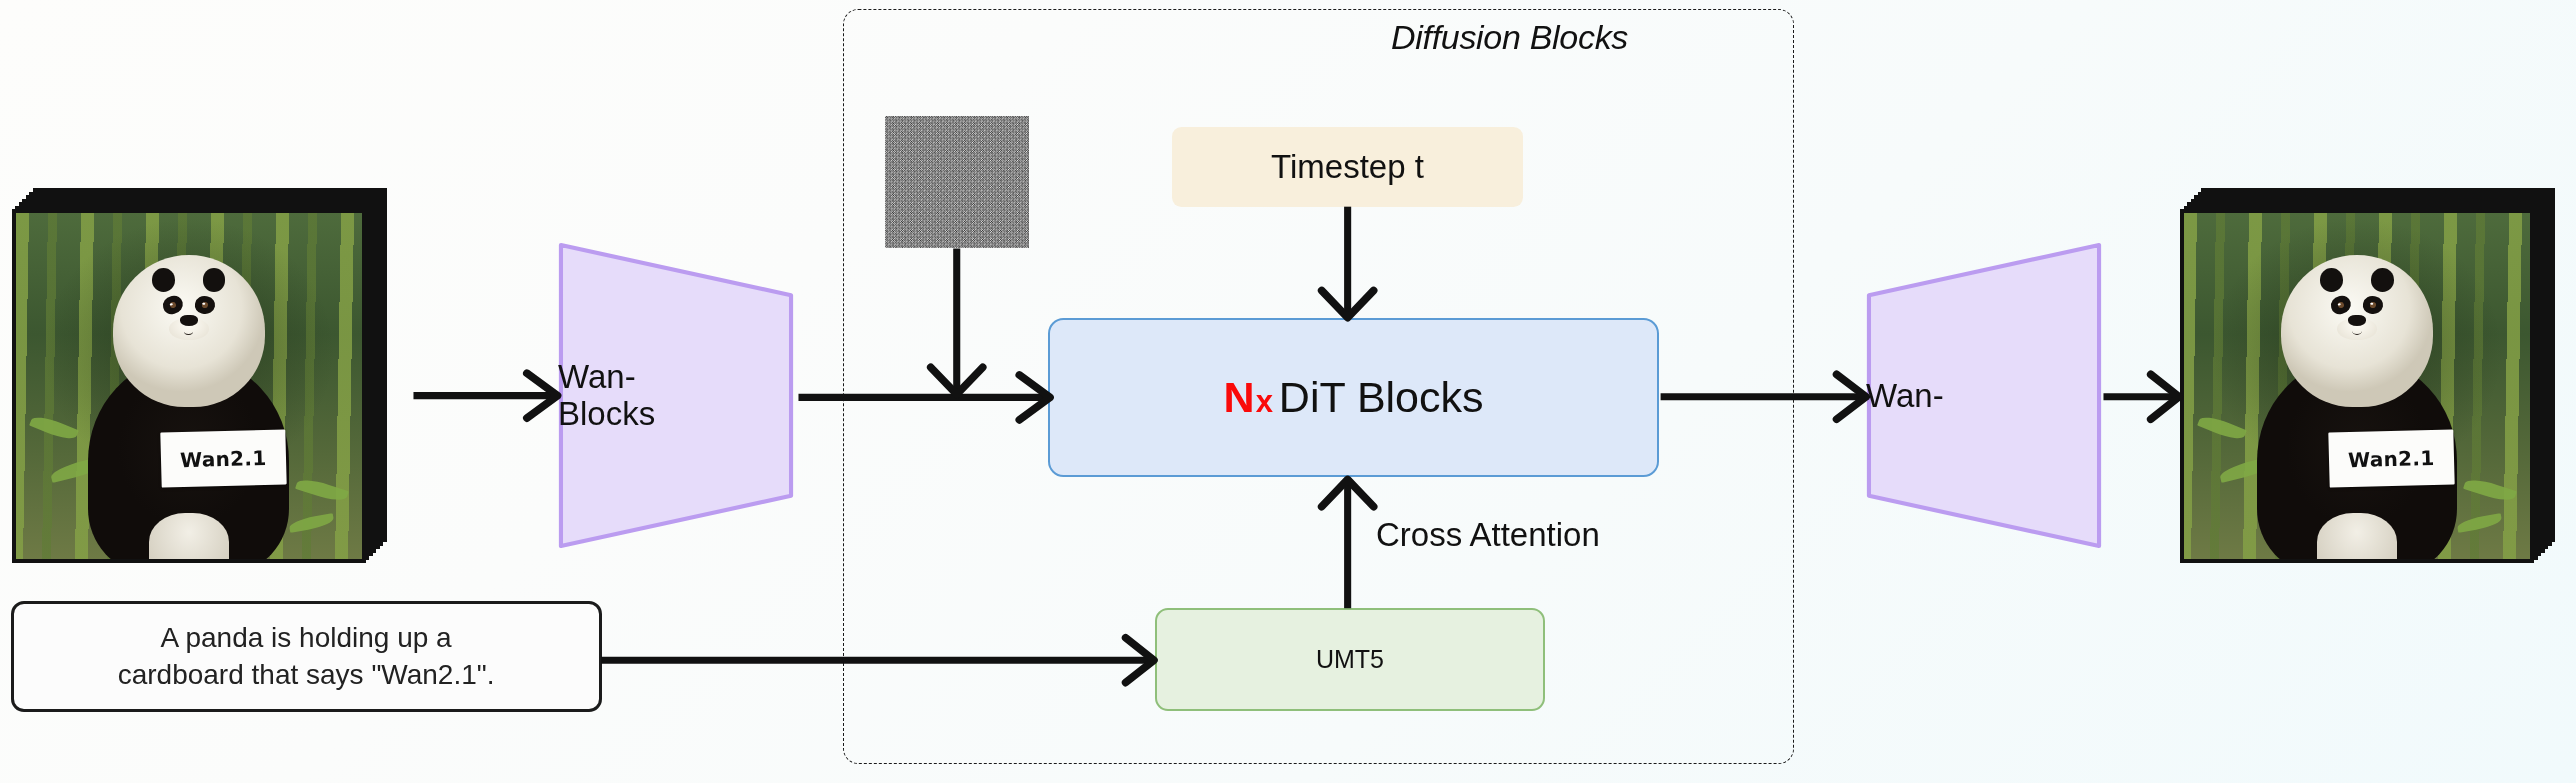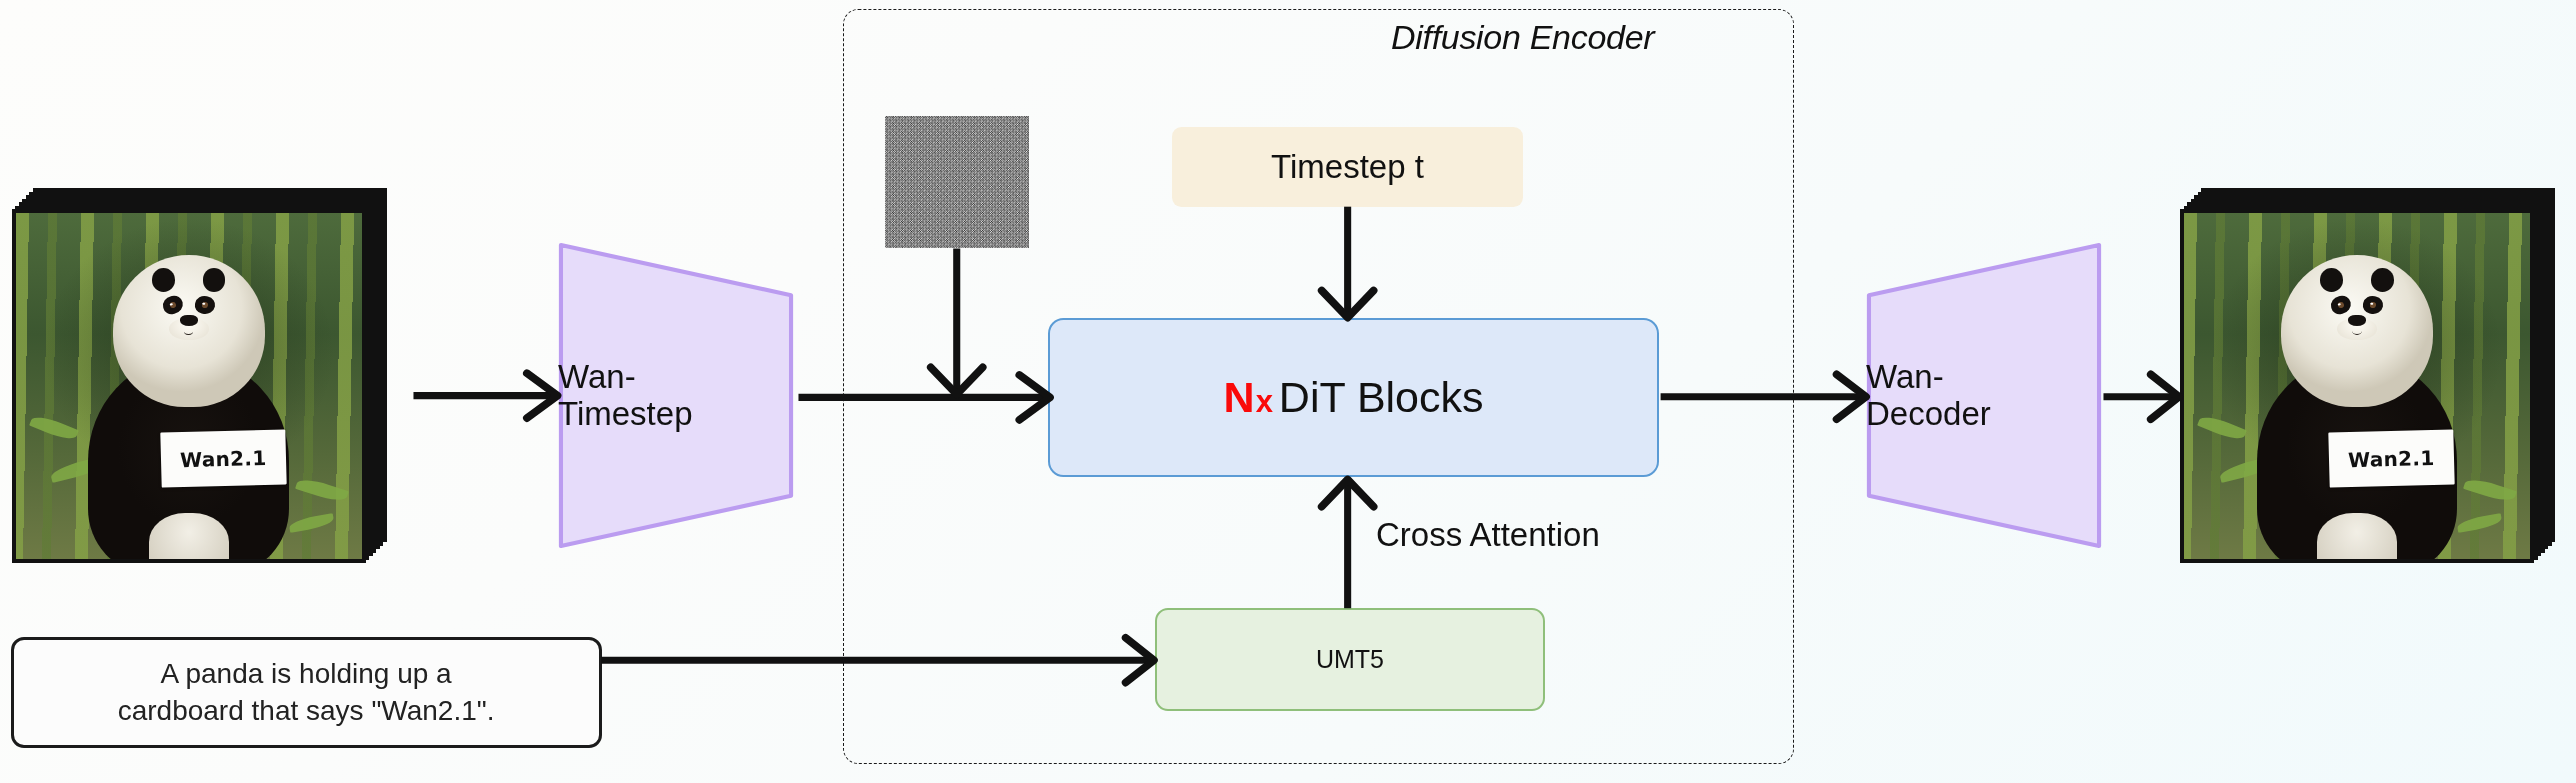--- a/index.html
+++ b/index.html
@@ -113,21 +113,21 @@
   #dit-box{left:1048px;top:318px;width:611px;height:159px;
     background:#dde8f9;border:2.4px solid #5b9bd5;border-radius:15.4px;}
   #dit-box .t{font-size:43px;color:#111;white-space:nowrap;}
   #dit-box .n{color:#fa0a0a;font-weight:700;}
   #dit-box .xx{color:#fa0a0a;font-size:31px;font-weight:700;padding:0 5.9px 0 1.2px;}
   #umt5-box{left:1155px;top:608px;width:390px;height:103px;
     background:#e6f1e0;border:2.4px solid #8fbf7a;border-radius:13px;}
   #umt5-box .t{font-size:25px;color:#111;}
   #prompt-box{left:10.6px;top:601px;width:591px;height:111px;
     background:#fcfcfc;border:3px solid #1b1b1b;border-radius:13px;
-    flex-direction:column;margin-top:36px;}
+    flex-direction:column;}
   #prompt-box .t{font-size:28px;color:#222;line-height:1.32;text-align:center;}
 
   
   #cross-attn-label{left:1376px;top:516px;font-size:33px;color:#111;white-space:nowrap;}
 
   
   #noise-patch{left:885px;top:116px;width:144px;height:132px;
     background-color:#8d8d8d;
     background-image:
       repeating-conic-gradient(#5a5a5a 0% 25%, #c6c6c6 0% 50%),
@@ -142,21 +142,21 @@
 
   
   #arrows{position:absolute;left:0;top:0;width:2576px;height:783px;pointer-events:none;}
 </style>
 </head>
 <body>
 
 <div id="stage">
 
   <div class="abs dashdot" id="diffusion-box"></div>
-  <div class="abs" id="diffusion-title">Diffusion Encoder</div>
+  <div class="abs" id="diffusion-title">Diffusion Blocks</div>
 
   <div class="abs framestack" id="input-stack" style="left:11.8px;top:188px;">
     <div class="frame" style="left:21px;top:0px;"></div>
     <div class="frame" style="left:17.7px;top:3.5px;"></div>
     <div class="frame" style="left:14px;top:7px;"></div>
     <div class="frame" style="left:10.6px;top:10.6px;"></div>
     <div class="frame" style="left:7px;top:14px;"></div>
     <div class="frame" style="left:3.5px;top:17.7px;"></div>
     <div class="frame" style="left:0px;top:21px;">
       <div class="pandaimg">
@@ -230,31 +230,30 @@
       </div>
     </div>
   </div>
 
   <div class="trap" style="left:558px;top:242px;width:236px;height:307px;">
     <svg width="236" height="307" viewBox="0 0 400 520">
       <polygon points="5,5 395,90 395,430 5,515" fill="#e6dcfa" stroke="#bb9cf0" stroke-width="7" stroke-linejoin="round"></polygon>
     </svg>
     <div class="lbl">
       <div>Wan-</div>
-      <div>Timestep</div>
+      <div>Blocks</div>
     </div>
   </div>
 
   <div class="trap" style="left:1866px;top:242px;width:236px;height:307px;">
     <svg width="236" height="307" viewBox="0 0 400 520">
       <polygon points="5,90 395,5 395,515 5,430" fill="#e6dcfa" stroke="#bb9cf0" stroke-width="7" stroke-linejoin="round"></polygon>
     </svg>
     <div class="lbl">
       <div>Wan-</div>
-      <div>Decoder</div>
     </div>
   </div>
 
   <div class="abs" id="noise-patch"></div>
 
   <div class="rbox" id="timestep-box">
     <span class="t">Timestep t</span>
   </div>
 
   <div class="rbox" id="dit-box">

